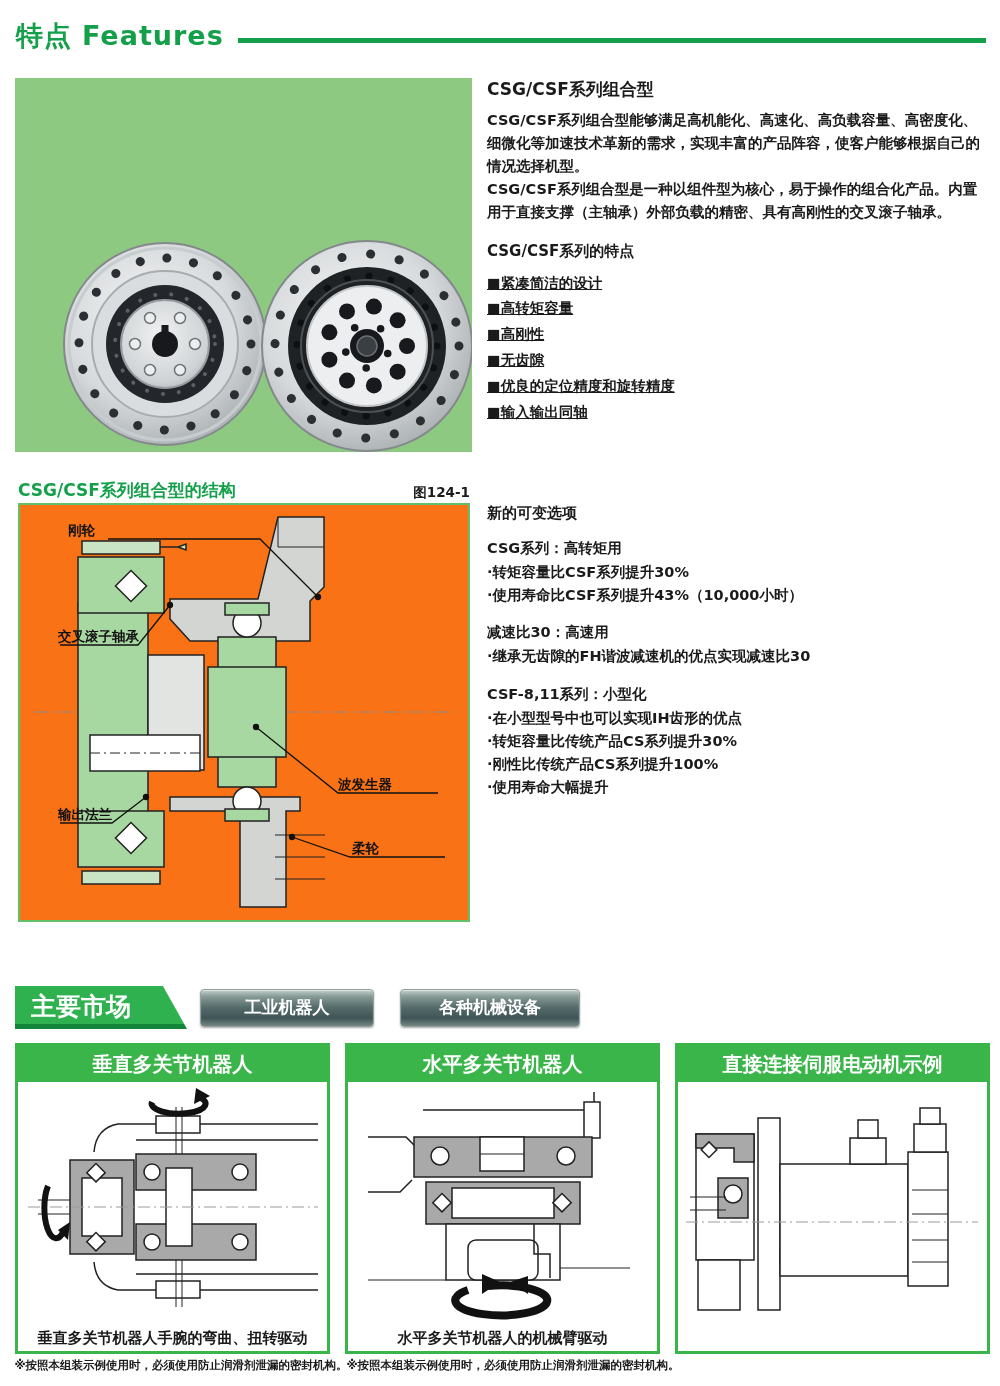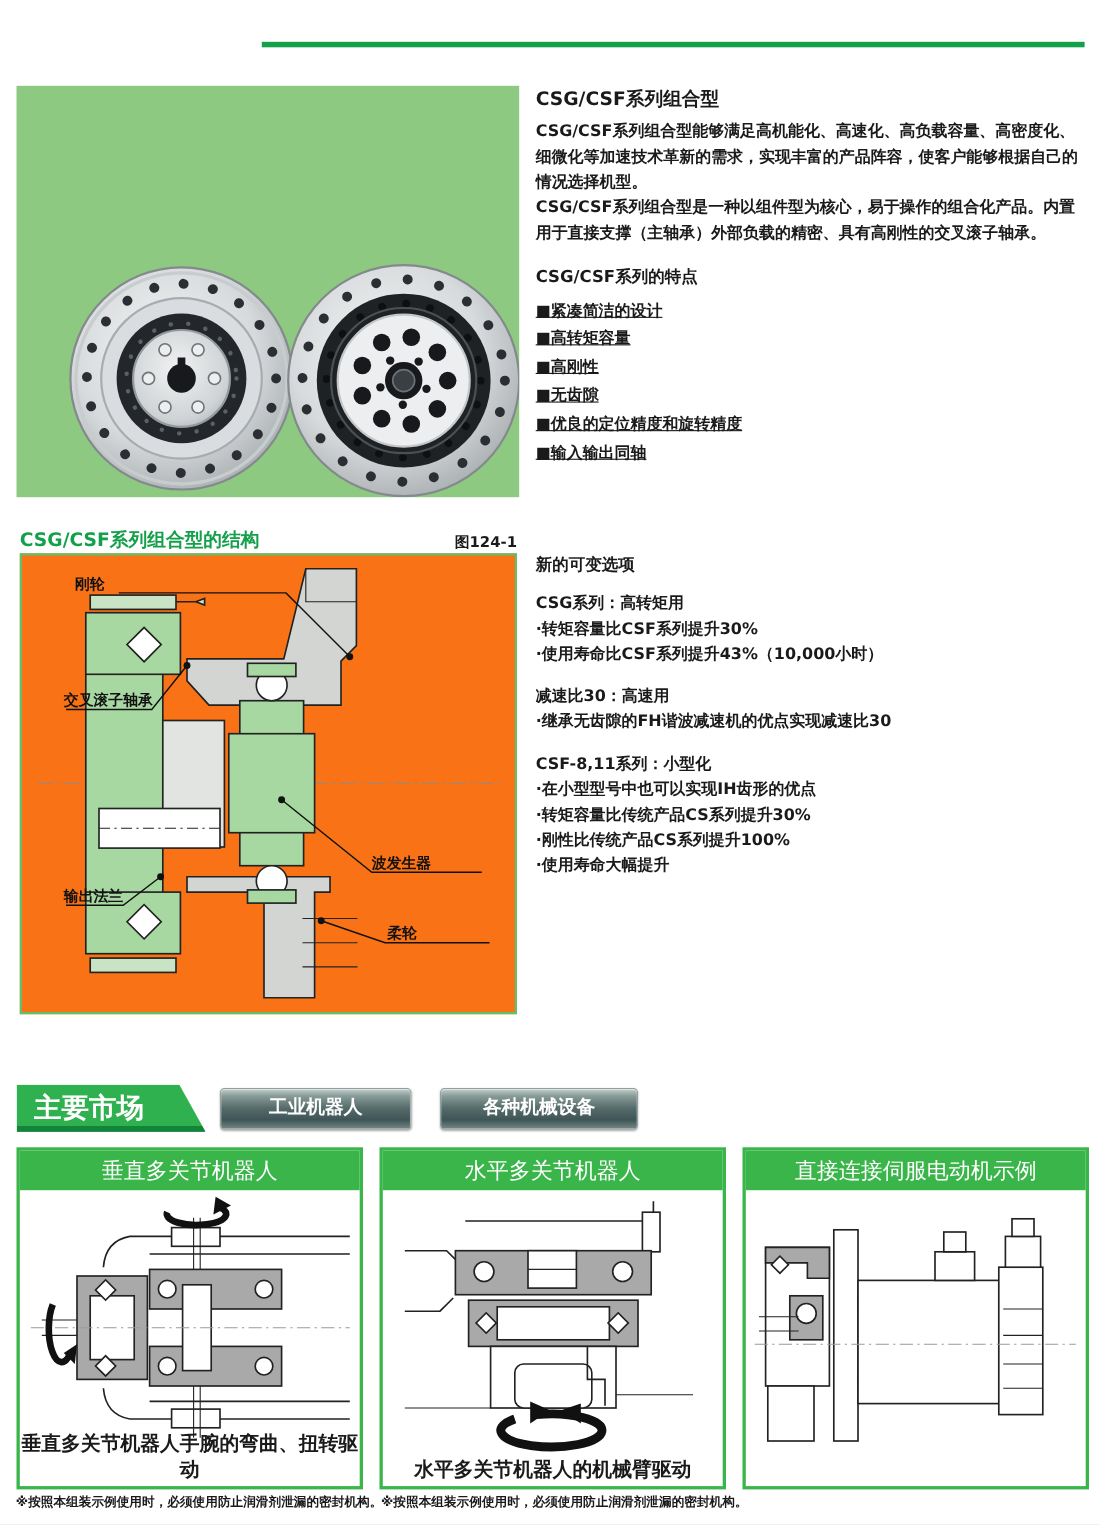--- a/index.html
+++ b/index.html
@@ -40,34 +40,37 @@
           color:#fff;font-size:25px;font-weight:bold;line-height:41px;padding-left:16px;box-sizing:border-box;}
   .pill{position:absolute;top:989px;height:36px;border-radius:4px;
         background:linear-gradient(180deg,#c3cfcc 0%,#879b97 18%,#566c6b 48%,#3e5456 78%,#748783 100%);
         border:1px solid #93a19e;box-shadow:0 1px 2px rgba(0,0,0,.35), inset 0 1px 1px rgba(255,255,255,.5);
         color:#fff;font-size:17px;font-weight:bold;text-align:center;line-height:34px;}
   .pill.b1{left:200px;width:172px;}
   .pill.b2{left:400px;width:178px;}
 
   
   .panel{position:absolute;top:1043px;width:315px;height:311px;border:3px solid #3ab54a;box-sizing:border-box;background:#fff;}
-  .panel .ph{height:36px;background:#3ab54a;color:#fff;font-size:20px;font-weight:normal;text-align:center;line-height:36px;}
+  .panel .ph{height:36px;background:#3ab54a;color:#fff;font-size:20px;font-weight:bold;text-align:center;line-height:36px;}
   .panel .body{position:absolute;left:0;right:0;top:36px;bottom:0;}
-  .panel .cap{position:absolute;left:0;right:0;bottom:3px;text-align:center;font-size:18px;font-weight:bold;}
+  .panel .cap{position:absolute;left:0;right:0;bottom:3px;text-align:center;font-size:15px;font-weight:bold;}
   .p1{left:15px;} .p2{left:345px;} .p3{left:675px;}
   .note{position:absolute;top:1358px;width:334px;font-size:11.5px;font-weight:bold;text-align:center;}
   .n1{left:14px;} .n2{left:346px;}
 
   svg text{font-family:"DejaVu Sans","Liberation Sans",sans-serif;}
 </style>
 </head>
 <body>
 
 <div class="page">
 
+  <div class="hd-title">
+    <span>特点</span><span class="en">Features</span>
+  </div>
   <div class="hd-rule"></div>
 
   <div class="photo">
     <svg width="457" height="374" viewBox="0 0 457 374">
       <defs>
         <radialGradient id="silA" cx="42%" cy="38%" r="75%">
           <stop offset="0%" stop-color="#f4f5f6"></stop>
             <stop offset="55%" stop-color="#d7dadc"></stop>
           <stop offset="85%" stop-color="#aeb3b6"></stop>
             <stop offset="100%" stop-color="#8d9295"></stop>

